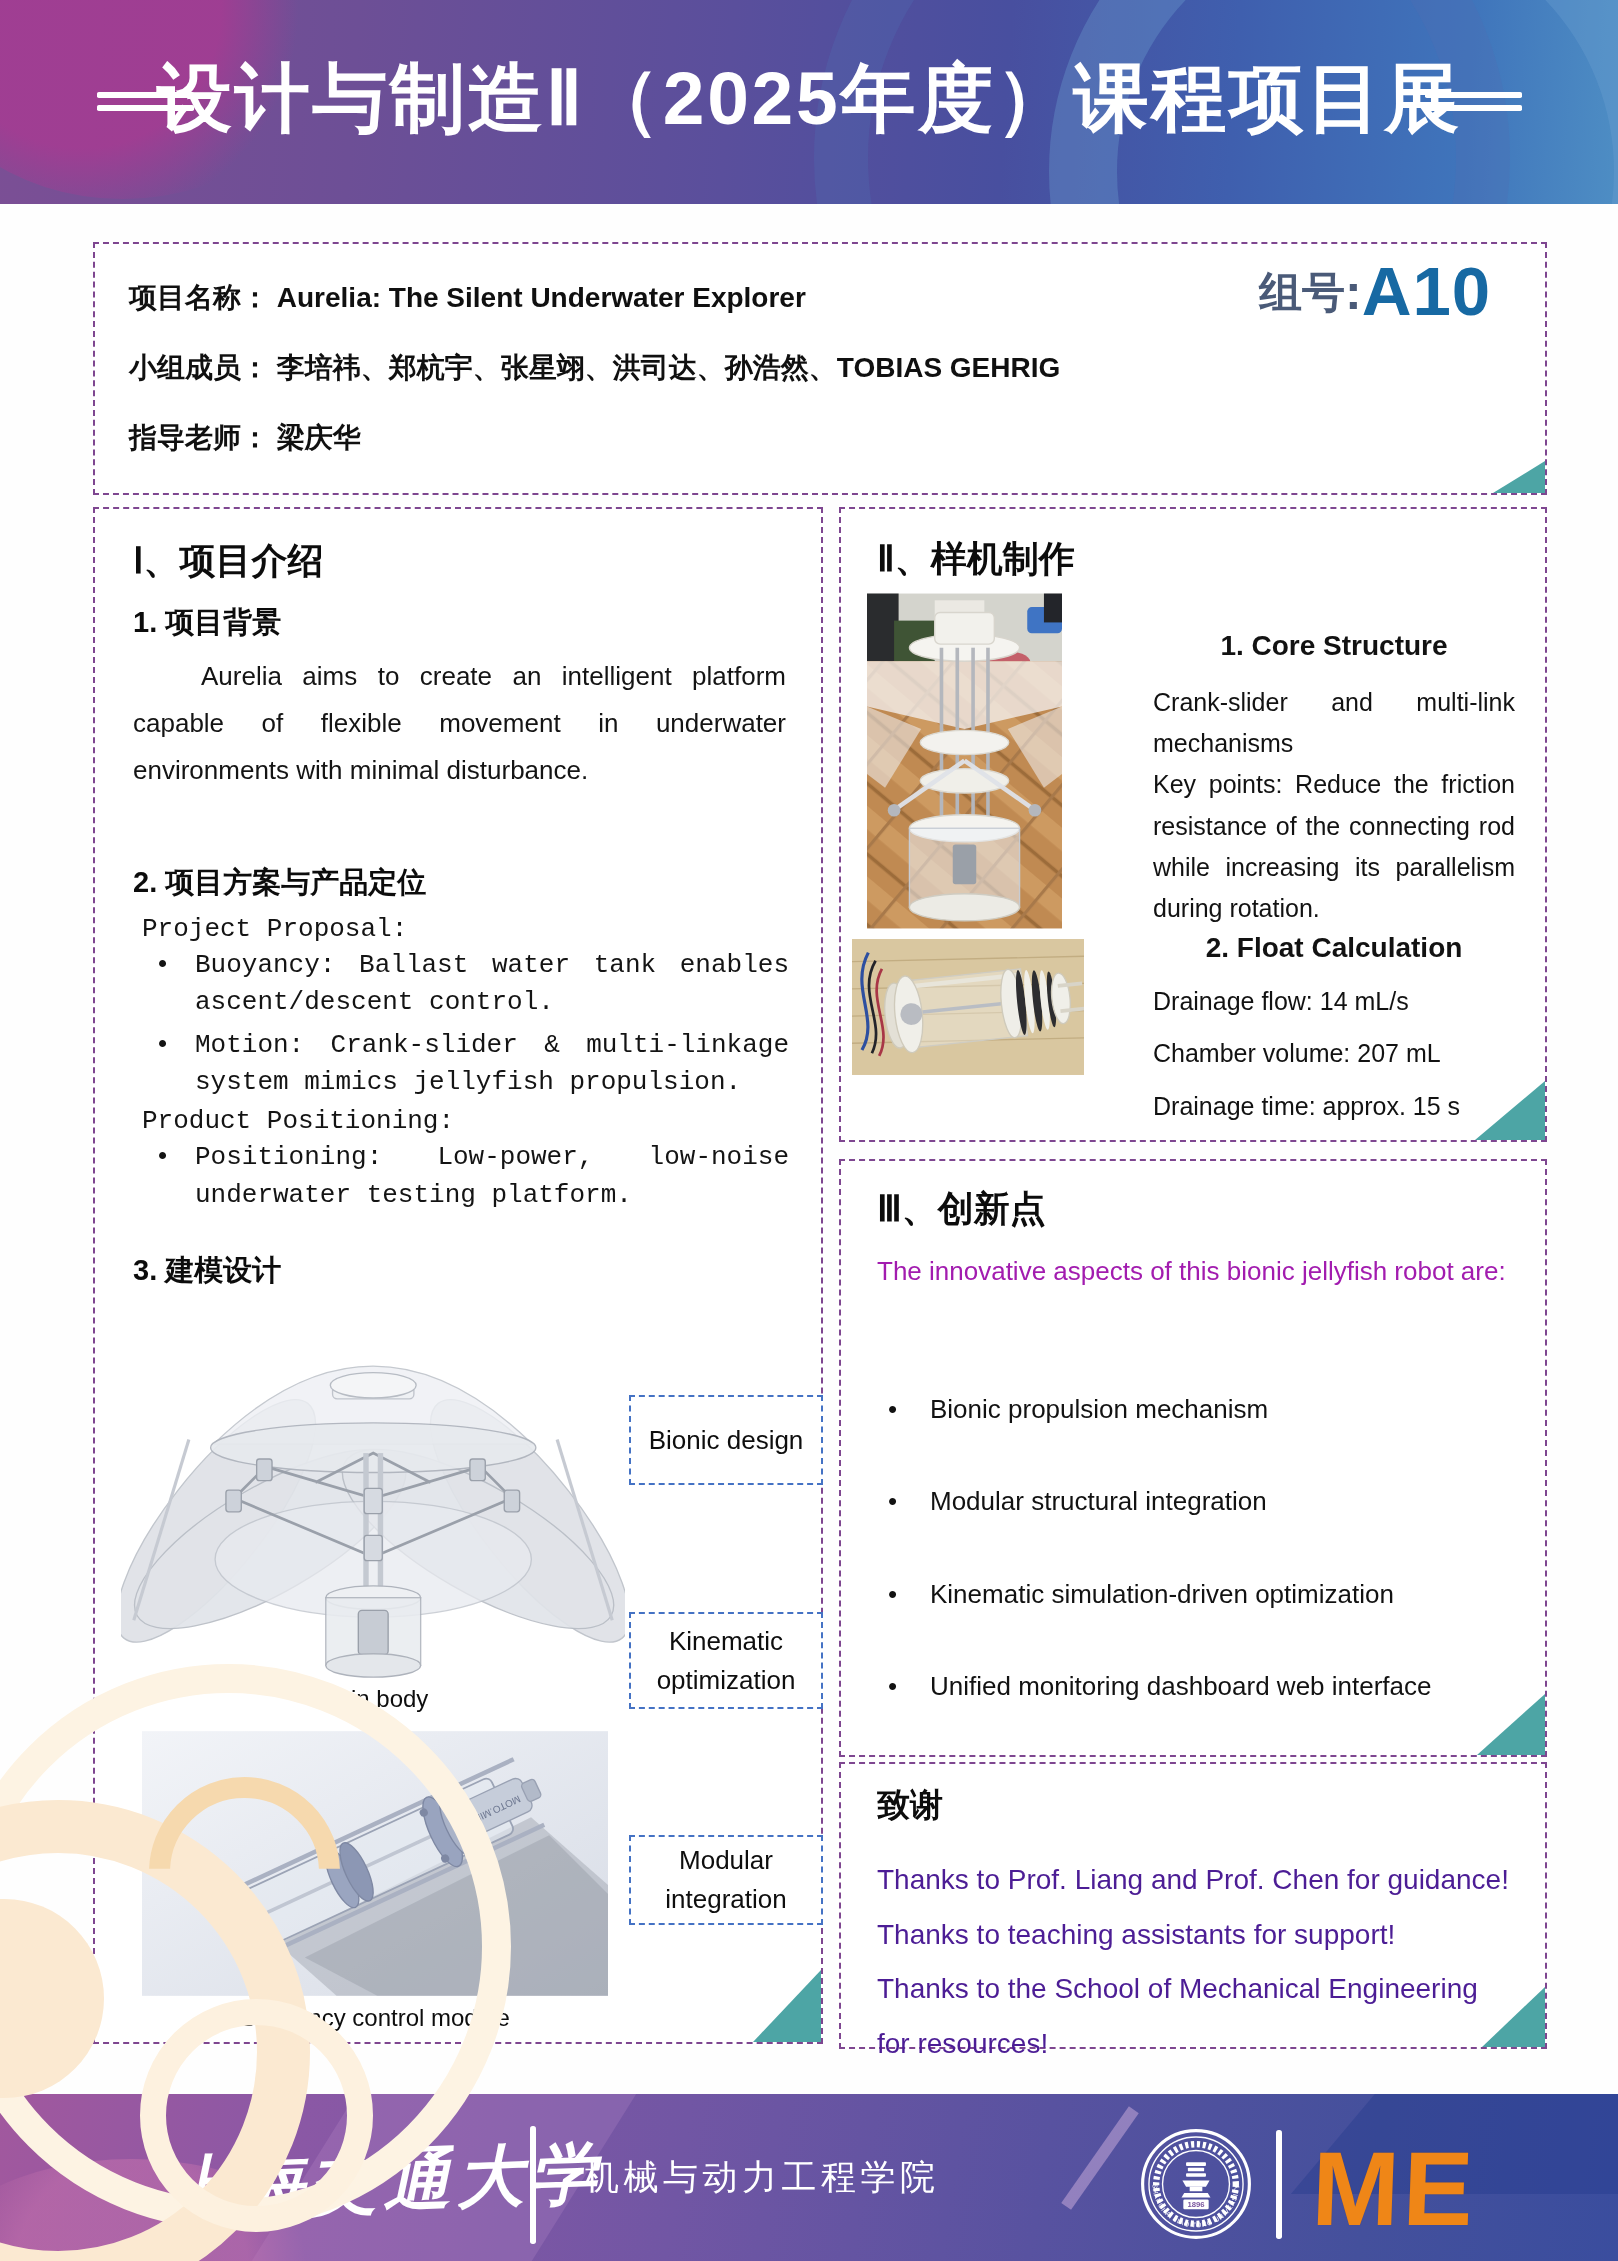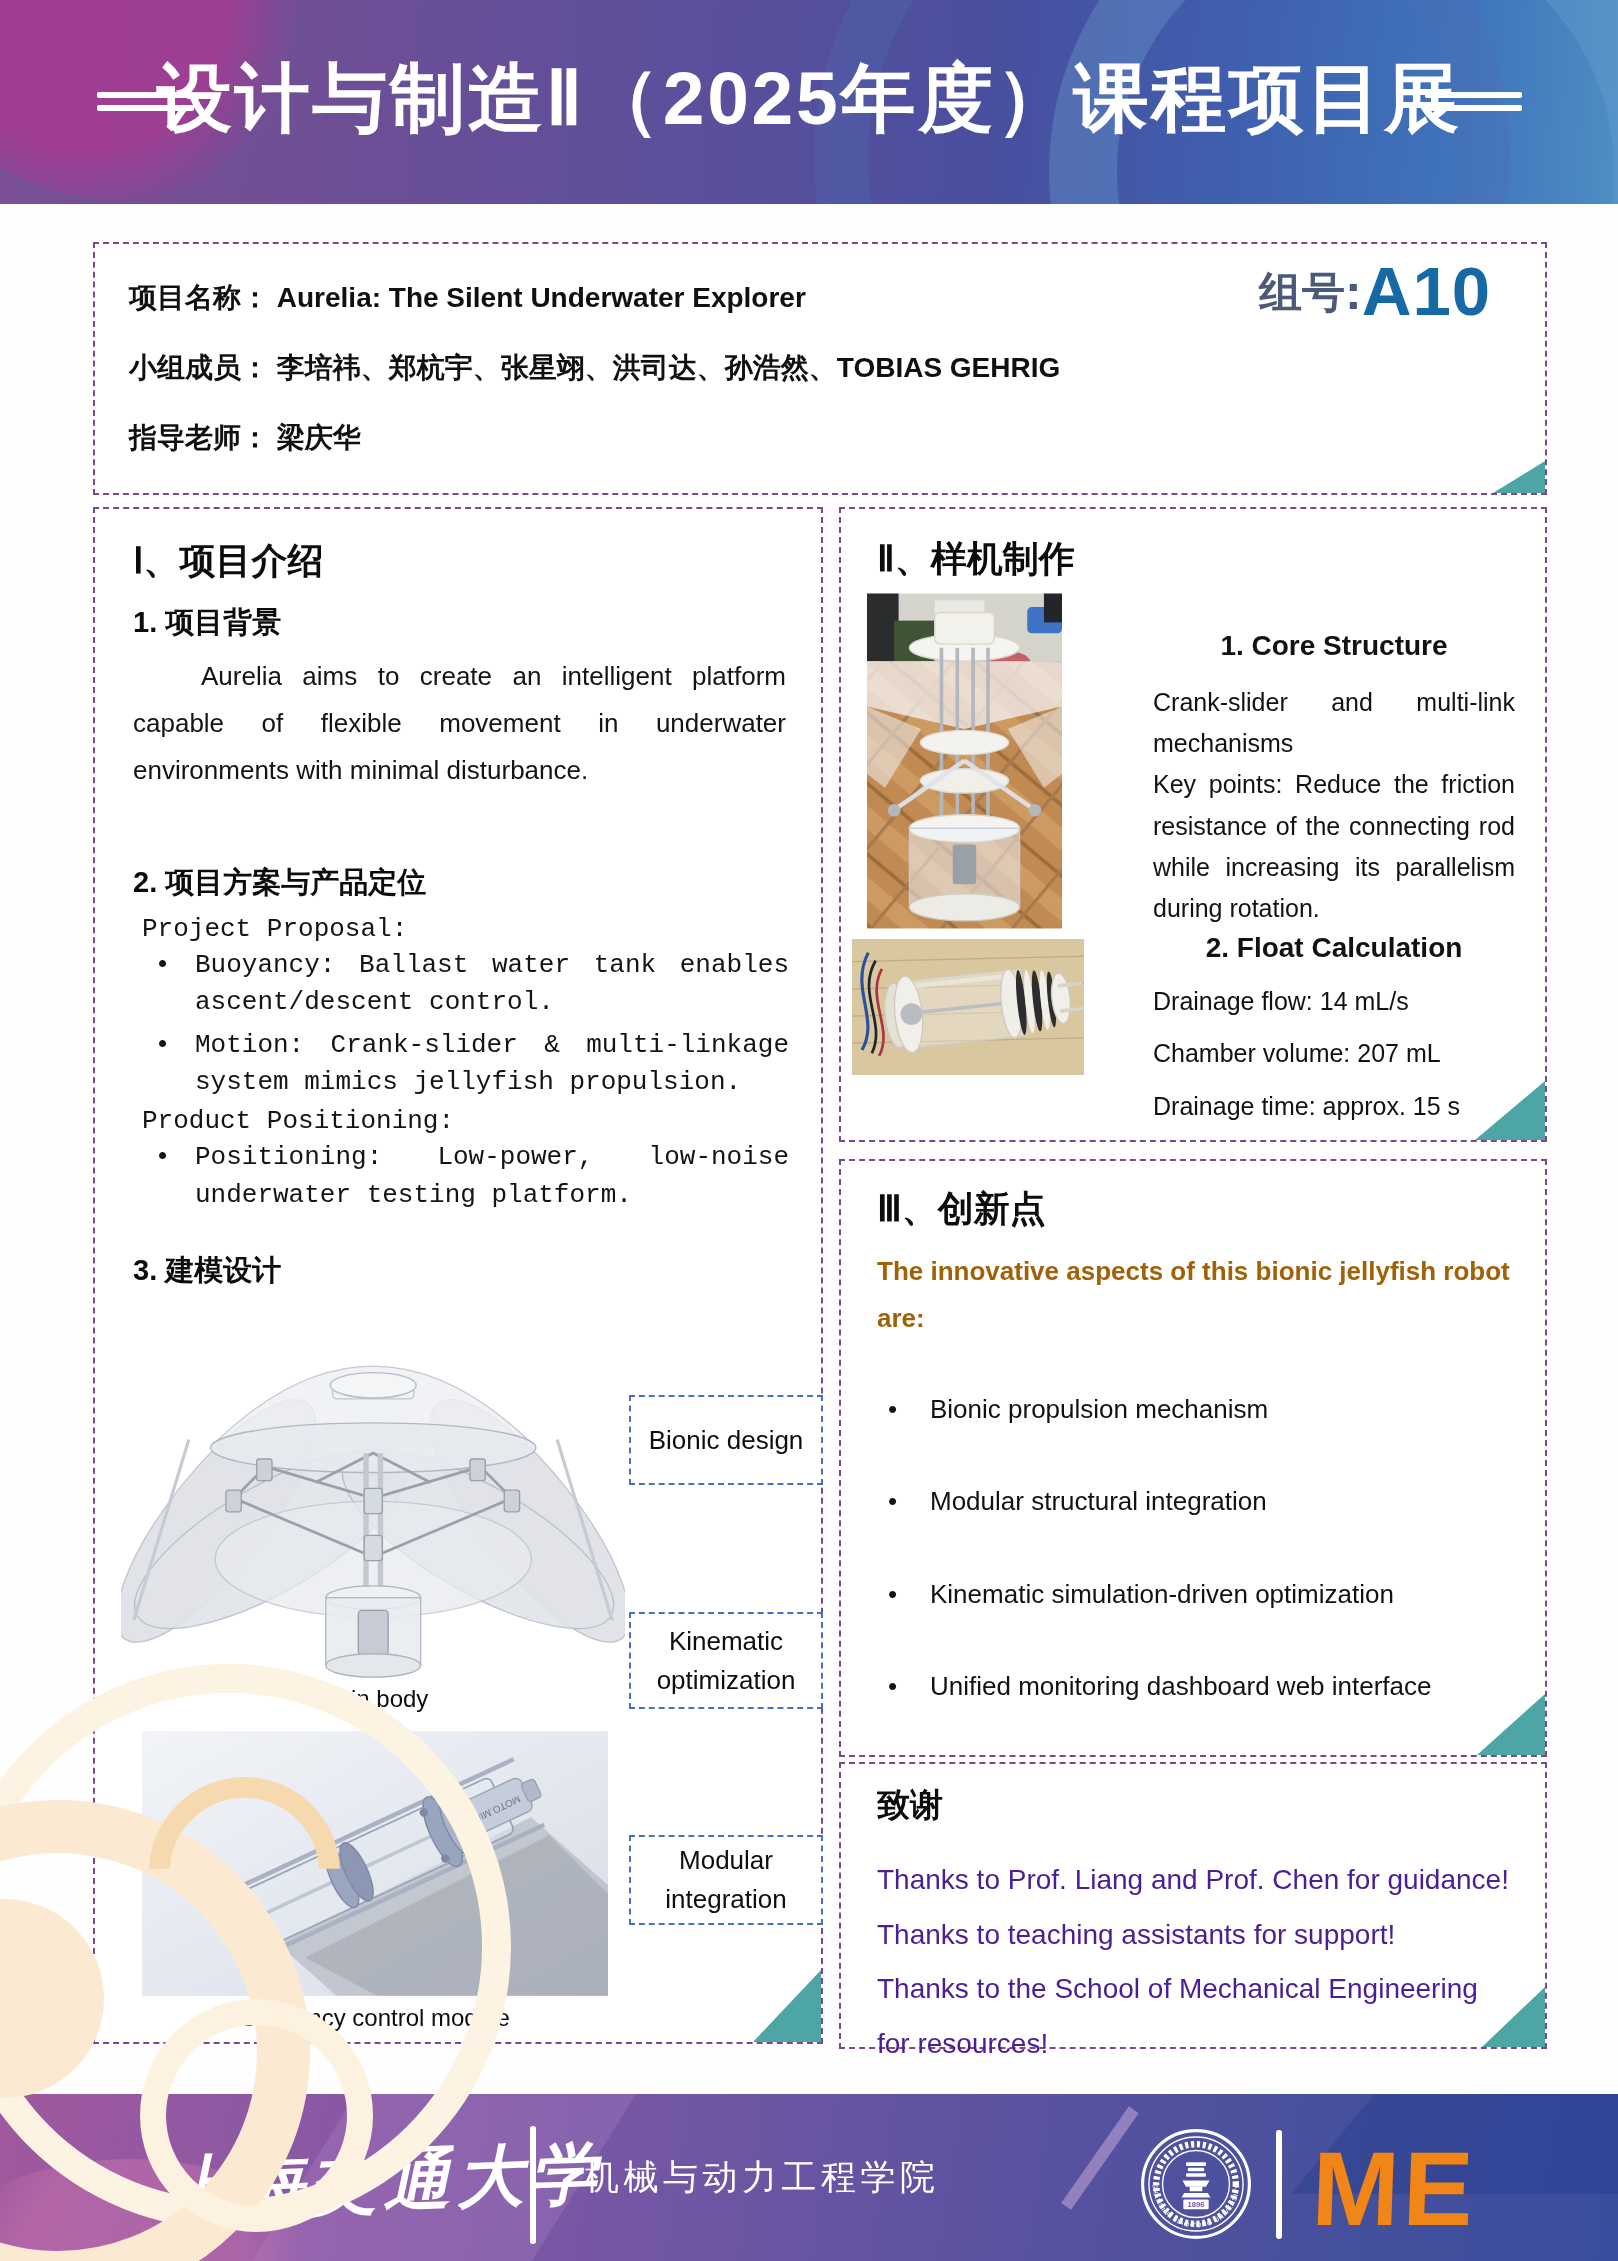--- a/index.html
+++ b/index.html
@@ -61,21 +61,21 @@
   .label-box{position:absolute;border:2.3px dashed var(--label-blue);box-sizing:border-box;
     display:flex;align-items:center;justify-content:center;text-align:center;
     font-size:26px;color:#0e0e0e;line-height:1.5;background:#fff;}
   .img-caption{position:absolute;text-align:center;font-size:24px;color:#0e0e0e;}
 
   .col-text{position:absolute;font-size:25px;color:#121212;text-align:justify;}
   .col-text .ct-title{font-size:28px;font-weight:700;margin:0 0 12.7px 0;text-align:center;}
   .col-text p{margin:0;}
   .float-lines p{margin:0 0 13.6px 0;text-align:left;}
 
-  .innov-intro{position:absolute;font-size:26px;color:#a16207;line-height:1.82;font-weight:bold;}
+  .innov-intro{position:absolute;font-size:26px;color:#a21caf;line-height:1.82;}
   .innov-list{position:absolute;font-size:26px;color:#121212;}
   .innov-list ul{list-style:none;margin:0;padding:0;}
   .innov-list li{position:relative;padding-left:53px;line-height:1.86;margin-bottom:44px;width:547px;}
   .innov-list li:before{content:"\2022";position:absolute;left:11px;top:0;}
 
   .thanks-lines{position:absolute;font-size:28px;color:#4c1d95;line-height:1.95;}
   .thanks-lines p{margin:0;}
 
   
   .gear{position:absolute;border-radius:50%;pointer-events:none;z-index:3;}

